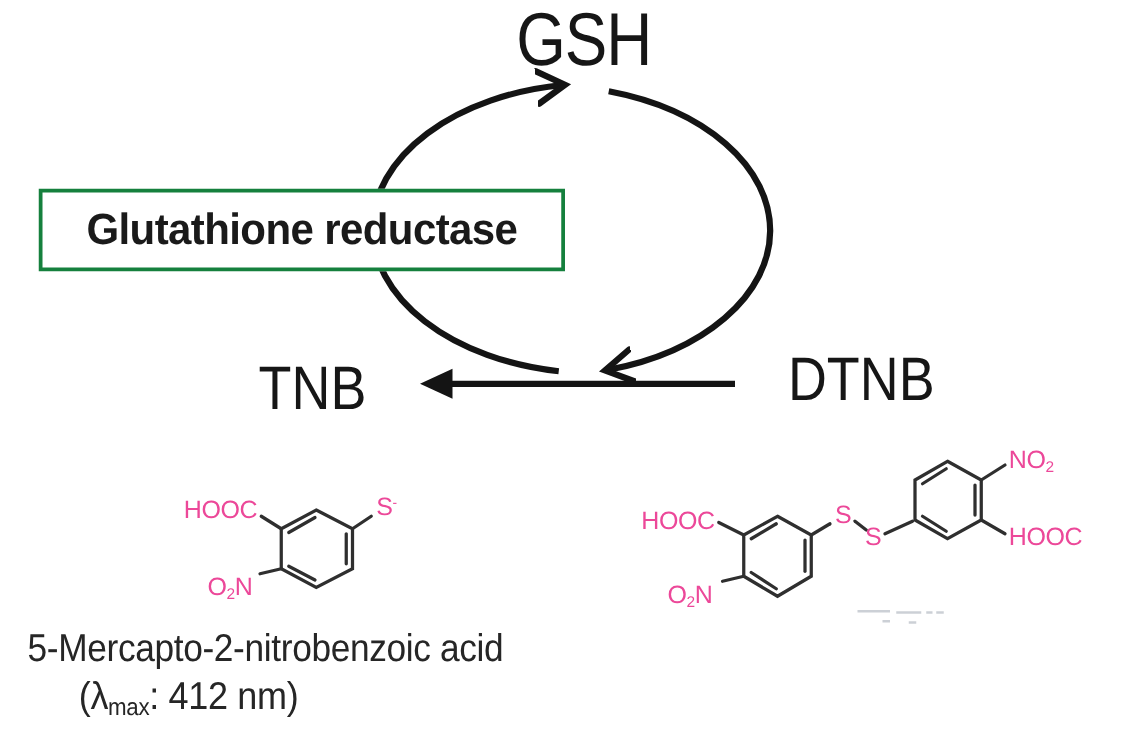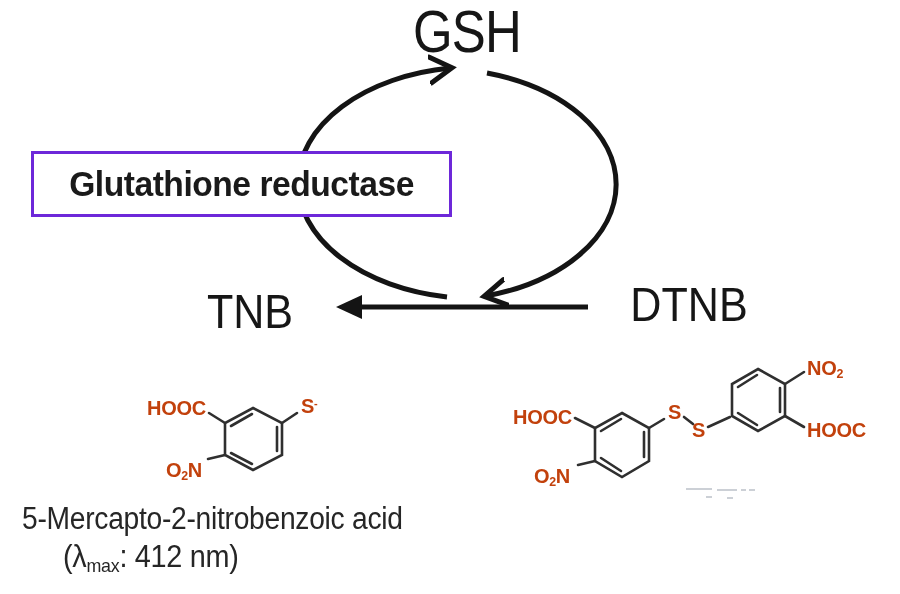--- a/index.html
+++ b/index.html
@@ -11,36 +11,36 @@
     overflow:hidden;
   }
   #diagram-svg{position:absolute;left:0;top:0;z-index:1;}
   .txt{position:absolute;color:#161616;white-space:nowrap;line-height:1;z-index:3;}
   .gsh{
     left:467px;top:2px;font-size:60px;font-weight:400;letter-spacing:-1px;
     transform:translateX(-50%) scaleX(.85);transform-origin:center top;
   }
   .enzyme-box{
     position:absolute;left:31px;top:151px;width:421px;height:66px;
-    background:#ffffff;border:3px solid #6d28d9;box-sizing:border-box;
+    background:#ffffff;border:3px solid #15803d;box-sizing:border-box;
     display:flex;align-items:center;justify-content:center;z-index:2;
   }
   .enzyme-box span{
     font-size:35px;font-weight:700;color:#1a1a1a;letter-spacing:-.5px;
     transform:scaleX(.96);white-space:nowrap;
   }
   .tnb{
     left:250px;top:287px;font-size:49px;font-weight:400;
     transform:translateX(-50%) scaleX(.88);transform-origin:center top;
   }
   .dtnb{
     left:689px;top:280px;font-size:49px;font-weight:400;
     transform:translateX(-50%) scaleX(.88);transform-origin:center top;
   }
-  .chem{font-size:20px;font-weight:700;color:#c2410c;letter-spacing:-.3px;}
+  .chem{font-size:20px;font-weight:400;color:#ec4899;letter-spacing:-.3px;}
   .sb{font-size:.62em;vertical-align:-.28em;}
   .sp{font-size:.55em;vertical-align:.55em;}
   .cap1{
     left:22px;top:503px;font-size:31px;color:#262626;letter-spacing:-.3px;
     transform:scaleX(.91);transform-origin:left top;
   }
   .cap2{
     left:63px;top:541px;font-size:31px;color:#262626;letter-spacing:-.3px;
     transform:scaleX(.93);transform-origin:left top;
   }

